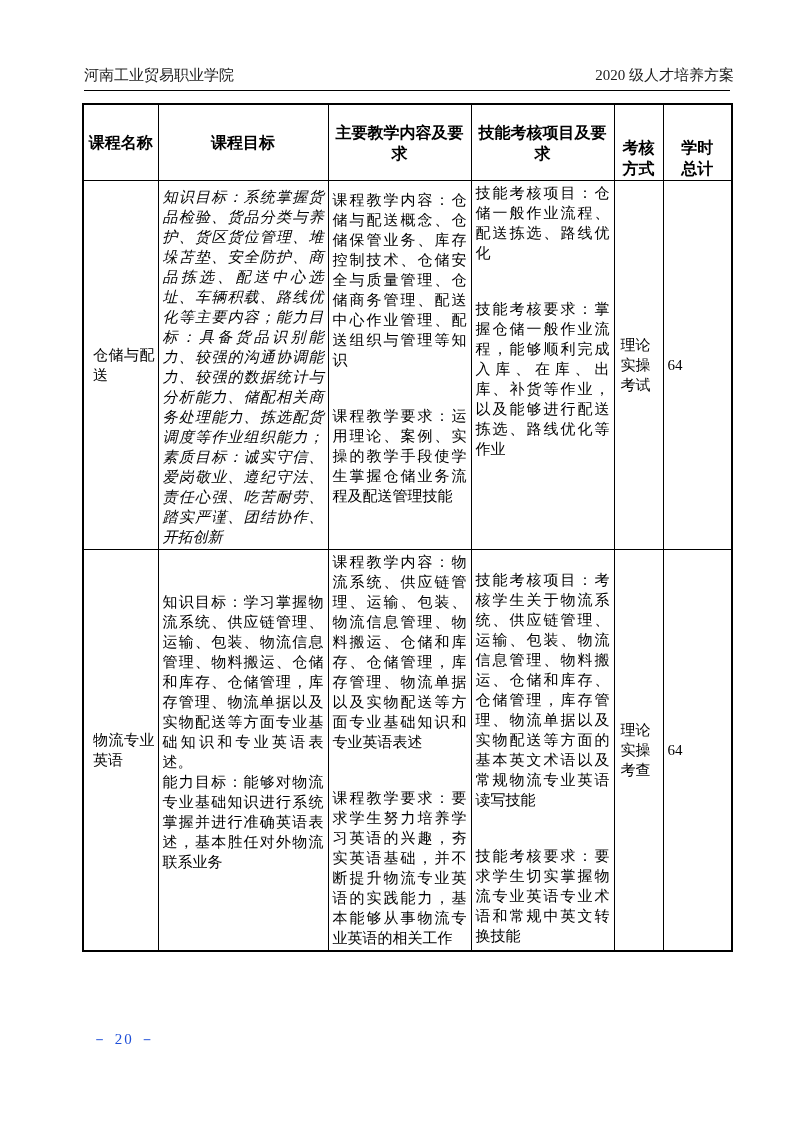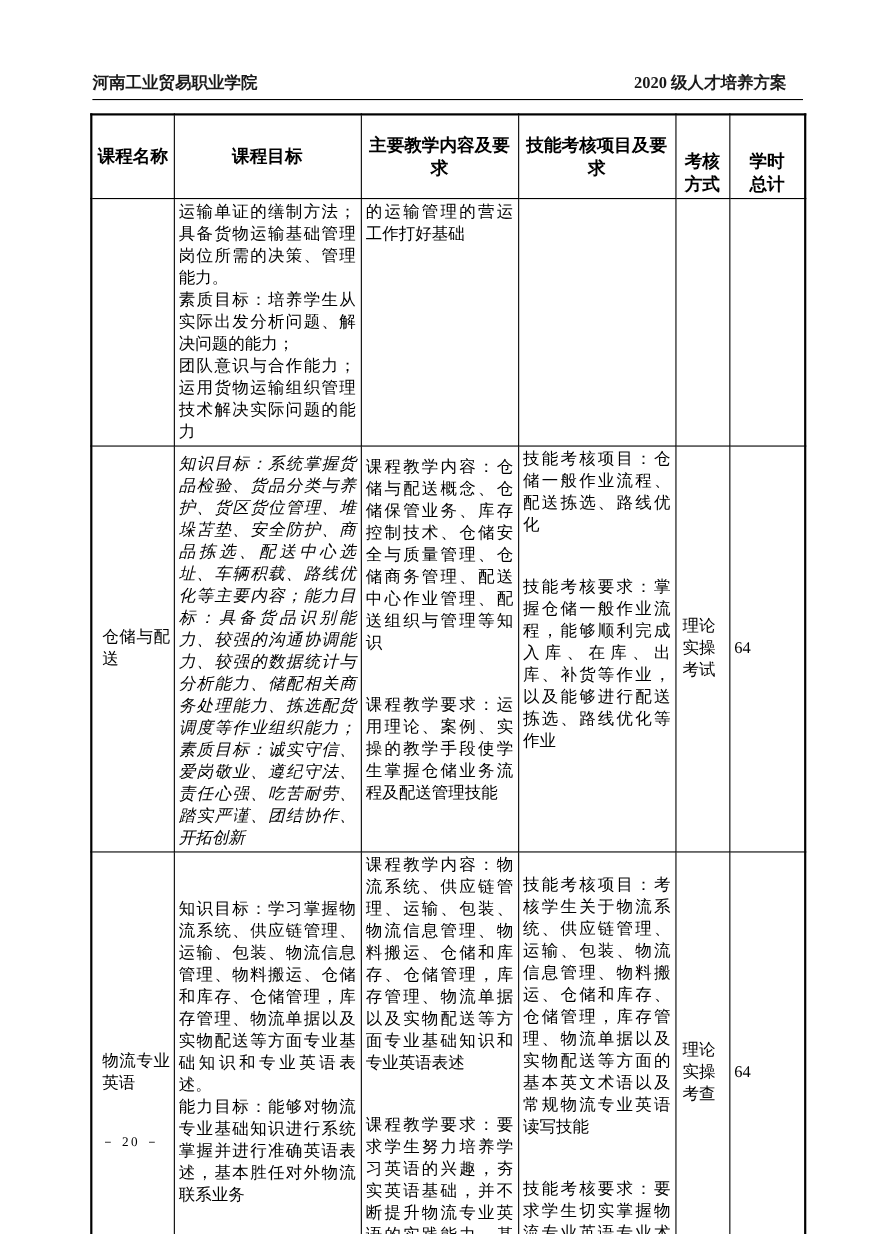--- a/index.html
+++ b/index.html
@@ -7,23 +7,23 @@
     width:793px;height:1122px;
     background:#ffffff;
     font-family:"Liberation Serif","DejaVu Serif",serif;
     color:#000;
     position:relative;
   }
   .page{position:absolute;inset:0;}
 
   
   .running-header{
-    position:absolute;left:84px;right:78px;top:66px;
+    position:absolute;left:84px;right:59px;top:66px;
     display:flex;justify-content:space-between;align-items:flex-end;
-    font-size:15px;color:#1a1a1a;font-weight:bold;
+    font-size:15px;color:#1a1a1a;
   }
   .header-rule{
     position:absolute;left:84px;right:63px;top:90px;
     border-bottom:1.5px solid #000;
   }
 
   
   table.curriculum{
     position:absolute;left:82px;top:103px;
     width:649px;
@@ -65,21 +65,21 @@
   
   td.off6{padding-top:6px;font-style:italic;}
   td.off20{padding-top:20px;}
   td.off26{padding-top:9px;}
   td.off42{padding-top:42px;}
   td.off64{}
 
   
   .footer-pagenum{
     position:absolute;left:92px;top:1030px;
-    font-size:12px;color:#000000;
+    font-size:15px;color:#1d4ed8;
     letter-spacing:2px;
   }
 </style>
 </head>
 <body>
 
 <div class="page">
 
   <div class="running-header">
     <span>河南工业贸易职业学院</span>
@@ -100,34 +100,20 @@
       <tr>
         <th><span>课程名称</span></th>
         <th><span>课程目标</span></th>
         <th><span>主要教学内容及要求</span></th>
         <th><span>技能考核项目及要求</span></th>
         <th><span class="wrap2">考核方式</span></th>
         <th><span class="wrap2">学时总计</span></th>
       </tr>
     </thead>
     <tbody>
-      <tr class="r0">
-        <td class="c-name"></td>
-        <td class="nogap">
-          <p>运输单证的缮制方法；具备货物运输基础管理岗位所需的决策、管理能力。</p>
-          <p>素质目标：培养学生从实际出发分析问题、解决问题的能力；</p>
-          <p>团队意识与合作能力；运用货物运输组织管理技术解决实际问题的能力</p>
-        </td>
-        <td class="gap">
-          <p>的运输管理的营运工作打好基础</p>
-        </td>
-        <td class="gap"></td>
-        <td class="c-method"></td>
-        <td class="c-hours"></td>
-      </tr>
 
       <tr class="r1">
         <td class="c-name">仓储与配送</td>
         <td class="nogap off6">
           <p>知识目标：系统掌握货品检验、货品分类与养护、货区货位管理、堆垛苫垫、安全防护、商品拣选、配送中心选址、车辆积载、路线优化等主要内容；能力目标：具备货品识别能力、较强的沟通协调能力、较强的数据统计与分析能力、储配相关商务处理能力、拣选配货调度等作业组织能力；素质目标：诚实守信、爱岗敬业、遵纪守法、责任心强、吃苦耐劳、踏实严谨、团结协作、开拓创新</p>
         </td>
         <td class="gap off26">
           <p>课程教学内容：仓储与配送概念、仓储保管业务、库存控制技术、仓储安全与质量管理、仓储商务管理、配送中心作业管理、配送组织与管理等知识</p>
           <p>课程教学要求：运用理论、案例、实操的教学手段使学生掌握仓储业务流程及配送管理技能</p>
         </td>

